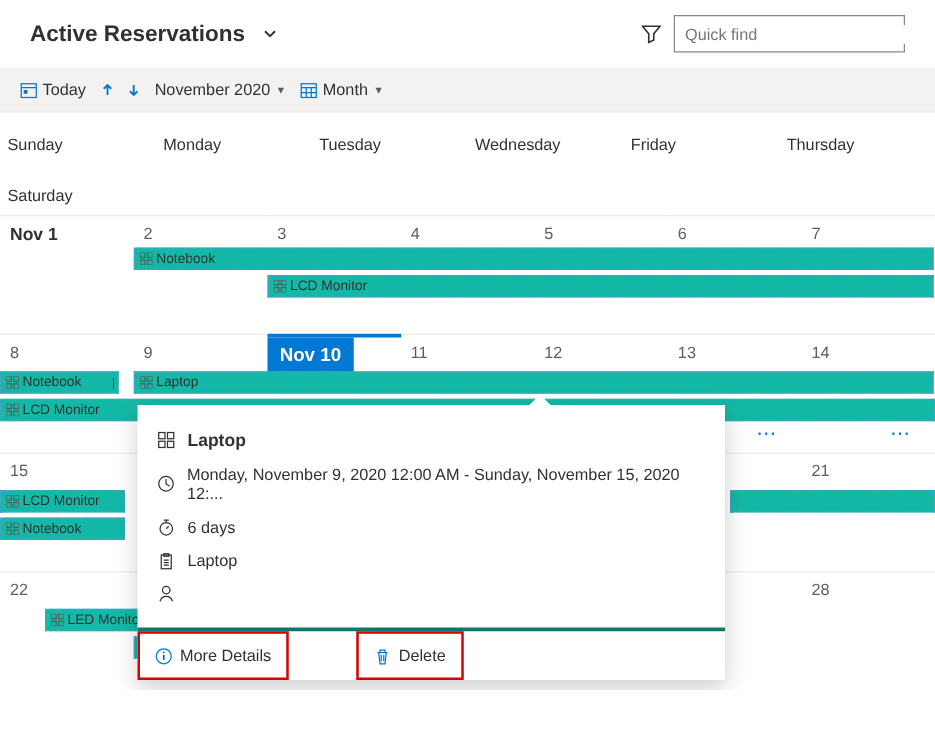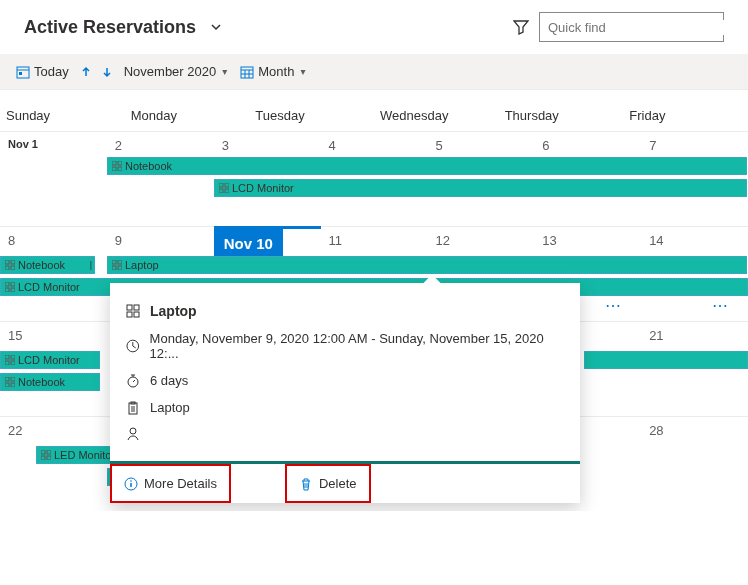--- a/index.html
+++ b/index.html
@@ -14,21 +14,21 @@
   .toolbar { background: #f3f2f1; padding: 6px 10px; display: flex; align-items: center; gap: 1px; border-bottom: 1px solid #edebe9; }
   .tb-item { display: flex; align-items: center; gap: 4px; padding: 4px 6px; cursor: pointer; font-size: 13px; }
   .tb-icon { width: 14px; height: 14px; color: #0078d4; }
   .arrow-btn { color: #0078d4; font-size: 14px; padding: 0 4px; cursor: pointer; }
   .chev { font-size: 10px; color: #605e5c; margin-left: 2px; }
   .dayhdr { display: grid; grid-template-columns: repeat(6,1fr); }
   .dayhdr div { padding: 18px 6px 8px 6px; font-size: 13px; color: #323130; }
   .grid { display: grid; grid-template-columns: repeat(7,1fr); }
   .cell { border-top: 1px solid #edebe9; min-height: 95px; position: relative; }
   .daynum { padding: 6px 8px; font-size: 13px; color: #605e5c; display: inline-block; }
-  .daynum.bold { color: #323130; font-weight: 600; font-size: 11px; }
+  .daynum.bold { color: #323130; font-weight: 600; font-size: 14px; }
   .today-cell .daynum { background: #0078d4; color: #ffffff; font-weight: 600; padding: 6px 10px; font-size: 15px; }
   .today-cell { border-top: 3px solid #0078d4; }
   .bar { position: absolute; height: 18px; background: #14b8a6; border: 1px dotted #5a9bd5; font-size: 11px; color: #323130; display: flex; align-items: center; padding-left: 4px; white-space: nowrap; overflow: hidden; }
   .bar .mini-icon { width: 10px; height: 10px; margin-right: 3px; flex-shrink: 0; }
   .dots { position: absolute; color: #0078d4; font-size: 16px; cursor: pointer; }
   .popup { position: absolute; background: #fff; box-shadow: 0 6px 18px rgba(0,0,0,0.2); width: 470px; z-index: 10; }
   .popup-body { padding: 14px 16px; }
   .popup-row { display: flex; align-items: center; gap: 10px; padding: 6px 0; font-size: 13px; }
   .popup-row.title-row { font-weight: 600; font-size: 14px; }
   .popup-actions { display: flex; border-top: 3px solid #0f766e; gap: 24px; }
@@ -92,22 +92,23 @@
     <span>Month</span>
     <span class="chev">▾</span>
   </div>
 </div>
 
 <div class="dayhdr">
   <div>Sunday</div>
   <div>Monday</div>
   <div>Tuesday</div>
   <div>Wednesday</div>
+  <div>Friday</div>
   <div>Thursday</div>
-  <div>Friday</div>
+  <div>Saturday</div>
 </div>
 
 <div style="position:relative;">
 <div class="grid">
 
   <div class="cell"><span class="daynum bold">Nov 1</span></div>
   <div class="cell"><span class="daynum">2</span></div>
   <div class="cell"><span class="daynum">3</span></div>
   <div class="cell"><span class="daynum">4</span></div>
   <div class="cell"><span class="daynum">5</span></div>

